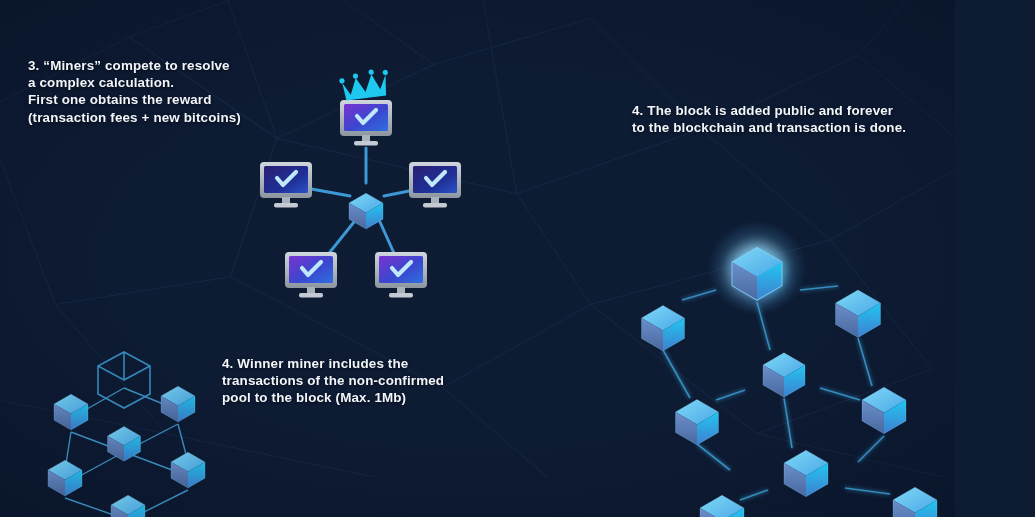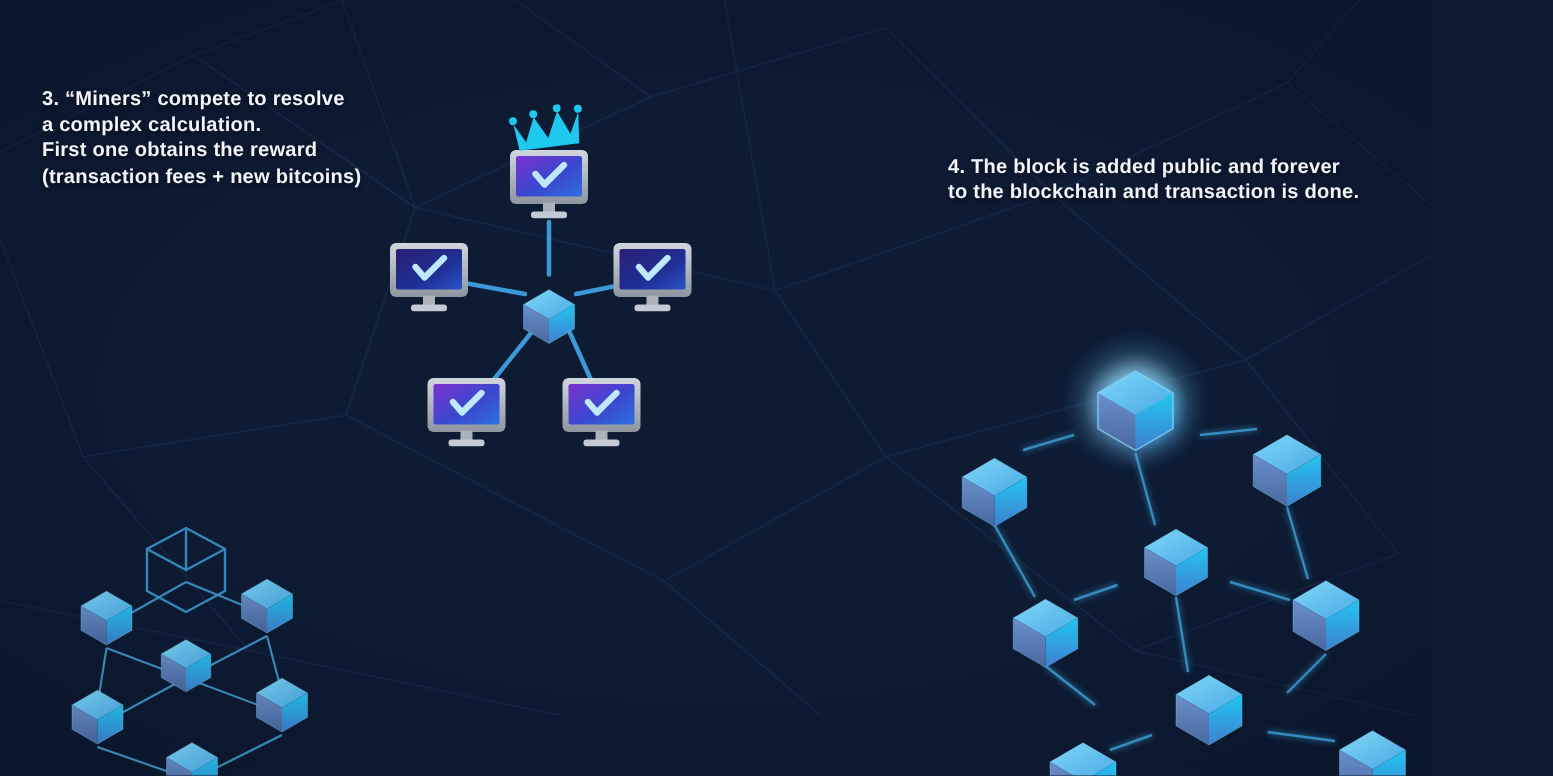--- a/index.html
+++ b/index.html
@@ -363,16 +363,19 @@
             <rect x="389" y="293" width="24" height="4.5" rx="2" fill="#c3cad3"></rect>
           </g>
         </g>
     </g>
   </svg>
 
   <div class="caption" id="cap3">3. “Miners” compete to resolve
     a complex calculation.
     First one obtains the reward
     (transaction fees + new bitcoins)</div>
+  <div class="caption" id="cap4">4. Winner miner includes the
+    transactions of the non-confirmed
+    pool to the block (Max. 1Mb)</div>
   <div class="caption" id="cap5">4. The block is added public and forever
     to the blockchain and transaction is done.</div>
 
 </div>
 
 </body></html>

